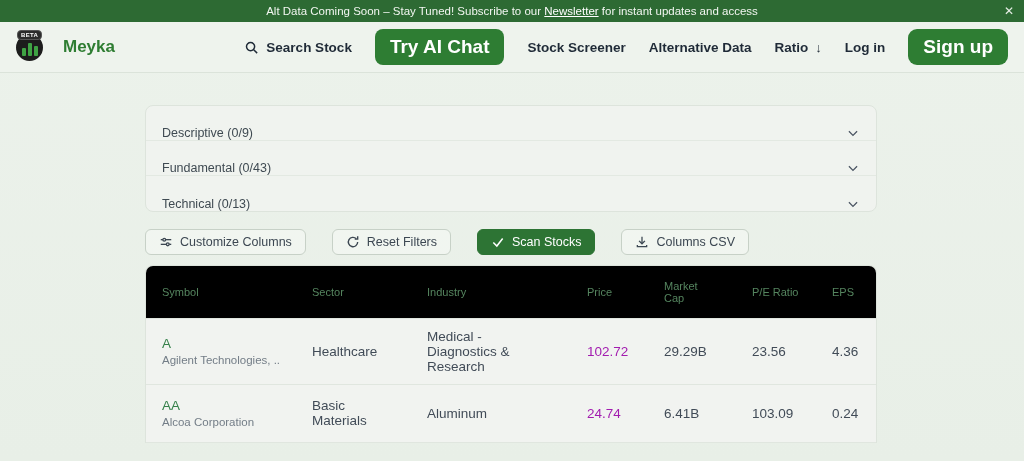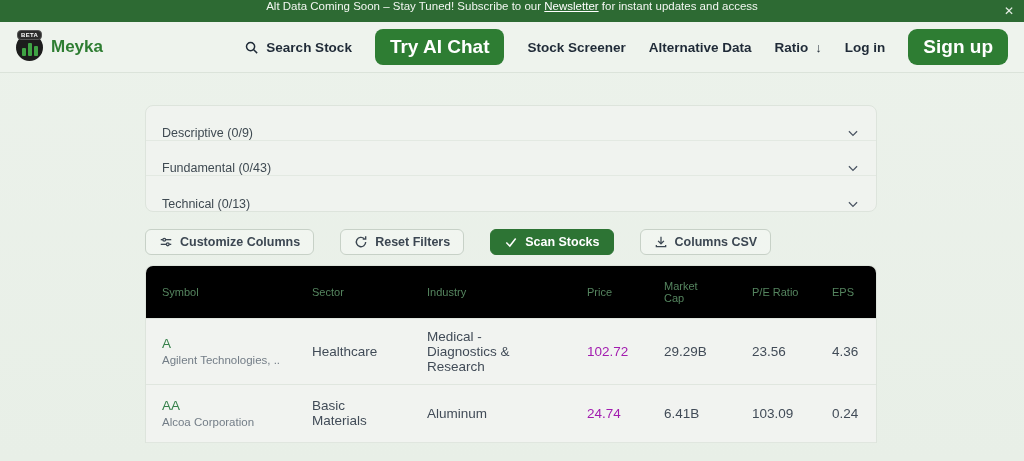--- a/index.html
+++ b/index.html
@@ -5,34 +5,34 @@
   * { margin:0; padding:0; box-sizing:border-box; }
   html,body { width:1024px; height:461px; overflow:hidden; }
   body {
     font-family:"Liberation Sans", sans-serif;
     background:linear-gradient(180deg,#ecf2eb 0%,#e8efe7 100%);
     color:#3c4752;
   }
   
   .banner {
     height:22px; background:#2d6a33; color:#f2f6f1;
-    display:flex; align-items:flex-start; justify-content:center;
+    display:flex; align-items:center; justify-content:center;
     font-size:11.5px; position:relative;
   }
   .banner a { color:#ffffff; text-decoration:underline; cursor:pointer; }
   .banner .close {
     position:absolute; right:10px; top:0; height:22px; display:flex; align-items:center;
     color:#e8efe7; font-size:12px; cursor:pointer;
   }
   
   .header {
     height:51px; background:#eef3ed; border-bottom:1px solid #dbe3da;
     display:flex; align-items:center; padding:0 16px;
   }
-  .brand { display:flex; align-items:center; gap:8px; }
+  .brand { display:flex; align-items:center; gap:20px; }
   .logo {
     width:27px; height:27px; border-radius:50%; background:#1c1c1c; position:relative;
     display:flex; align-items:flex-end; justify-content:center; gap:2px; padding-bottom:5px;
   }
   .logo .bar { width:4px; background:#3fa344; border-radius:1px; }
   .logo .b1 { height:8px; } .logo .b2 { height:13px; } .logo .b3 { height:10px; }
   .beta {
     position:absolute; top:-4px; left:1px; background:#2b2b2b; color:#fff;
     font-size:6px; font-weight:bold; padding:1px 3px; border-radius:4px; border:1px solid #555;
     letter-spacing:.3px;
@@ -58,21 +58,21 @@
     height:35px; display:flex; align-items:flex-end; justify-content:space-between;
     padding:0 16px; border-bottom:1px solid #e3e9e2; cursor:pointer; font-size:12.5px; color:#3f4a52;
   }
   .acc-row:last-child { border-bottom:none; }
   .chev { color:#4b5563; display:flex; }
   
   .toolbar { display:flex; gap:26px; margin:17px 0 10px 0; }
   .tbtn {
     display:flex; align-items:center; gap:7px; font-size:12.5px; color:#3c4752;
     background:rgba(255,255,255,.35); border:1px solid #c7d1c7; border-radius:6px;
-    padding:5px 13px; cursor:pointer; height:26px; font-family:inherit;font-weight:bold;
+    padding:5px 13px; cursor:pointer; height:26px; font-family:inherit;
   }
   .tbtn.primary { background:#2d7434; border-color:#2d7434; color:#fff; }
   .tbtn svg { display:block; }
   
   .table-card { margin-top:9px; background:#f1f3f0; border:1px solid #dde4dc; border-radius:8px 8px 0 0; border-bottom:none; overflow:hidden; }
   table { width:100%; border-collapse:collapse; table-layout:fixed; }
   thead th {
     text-align:left; font-weight:normal; font-size:11px; color:#55855f;
     padding:10px 16px; height:52px; vertical-align:middle; background:#000000;
     border-bottom:1px solid #e0e6df;

